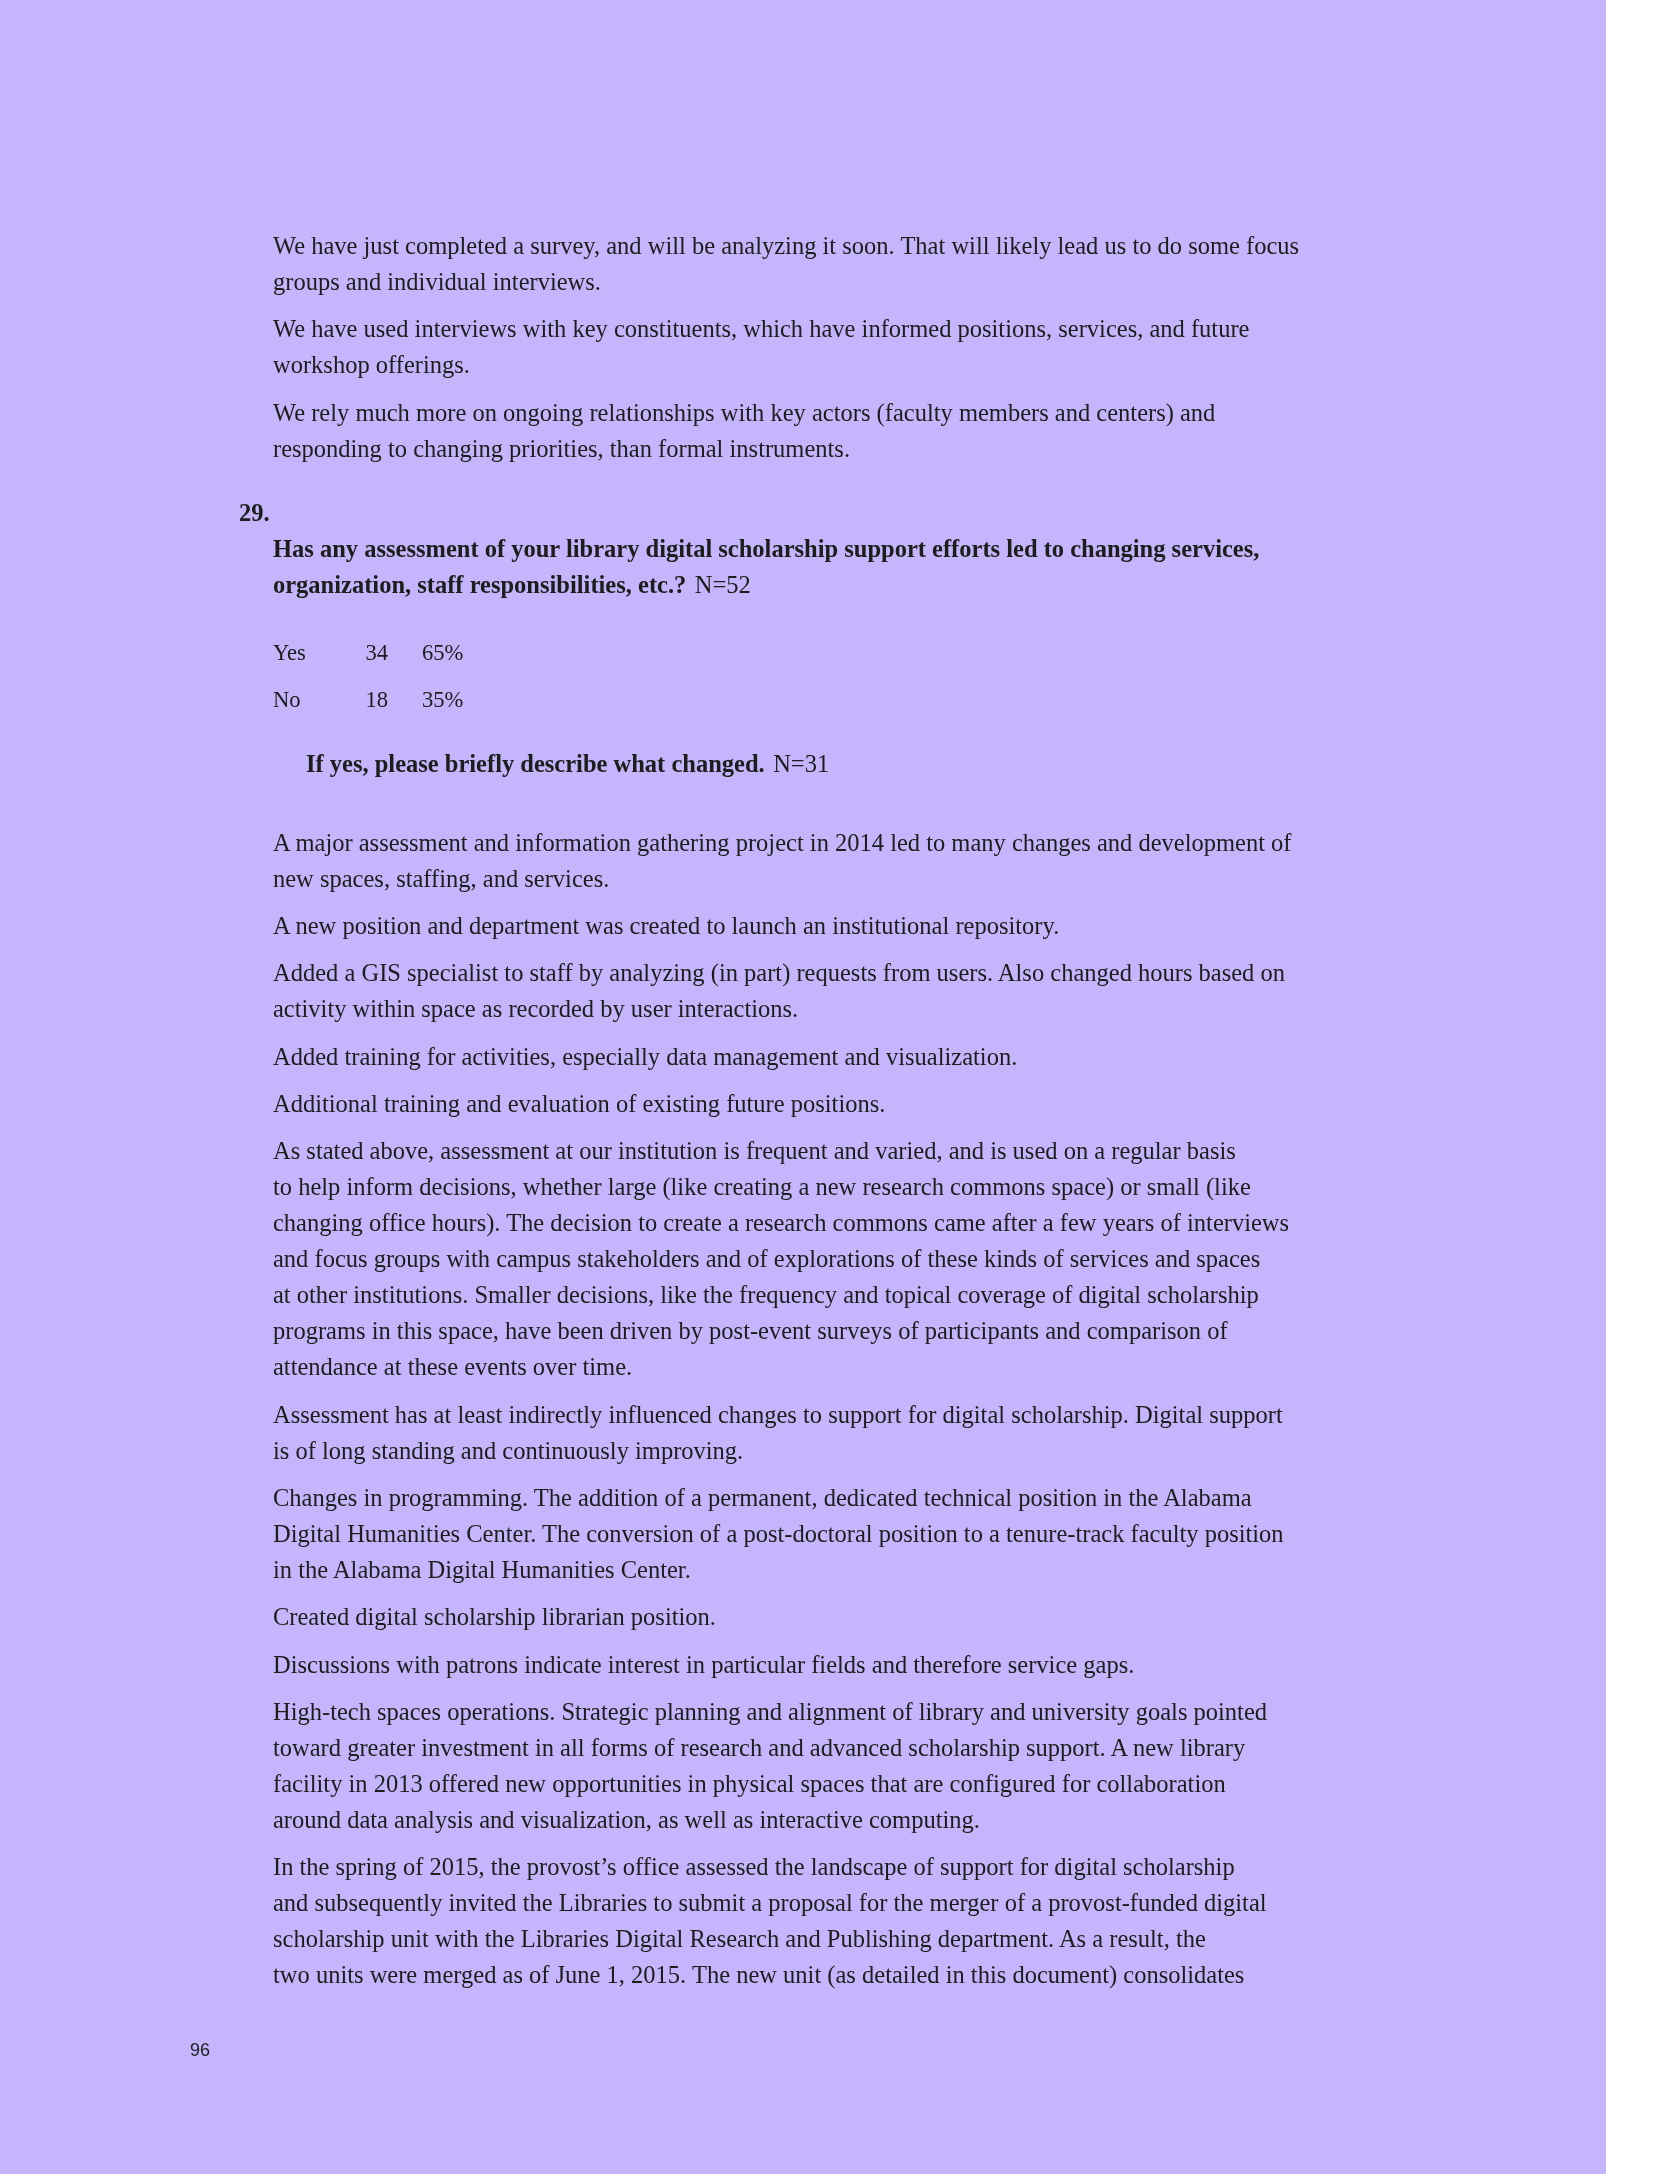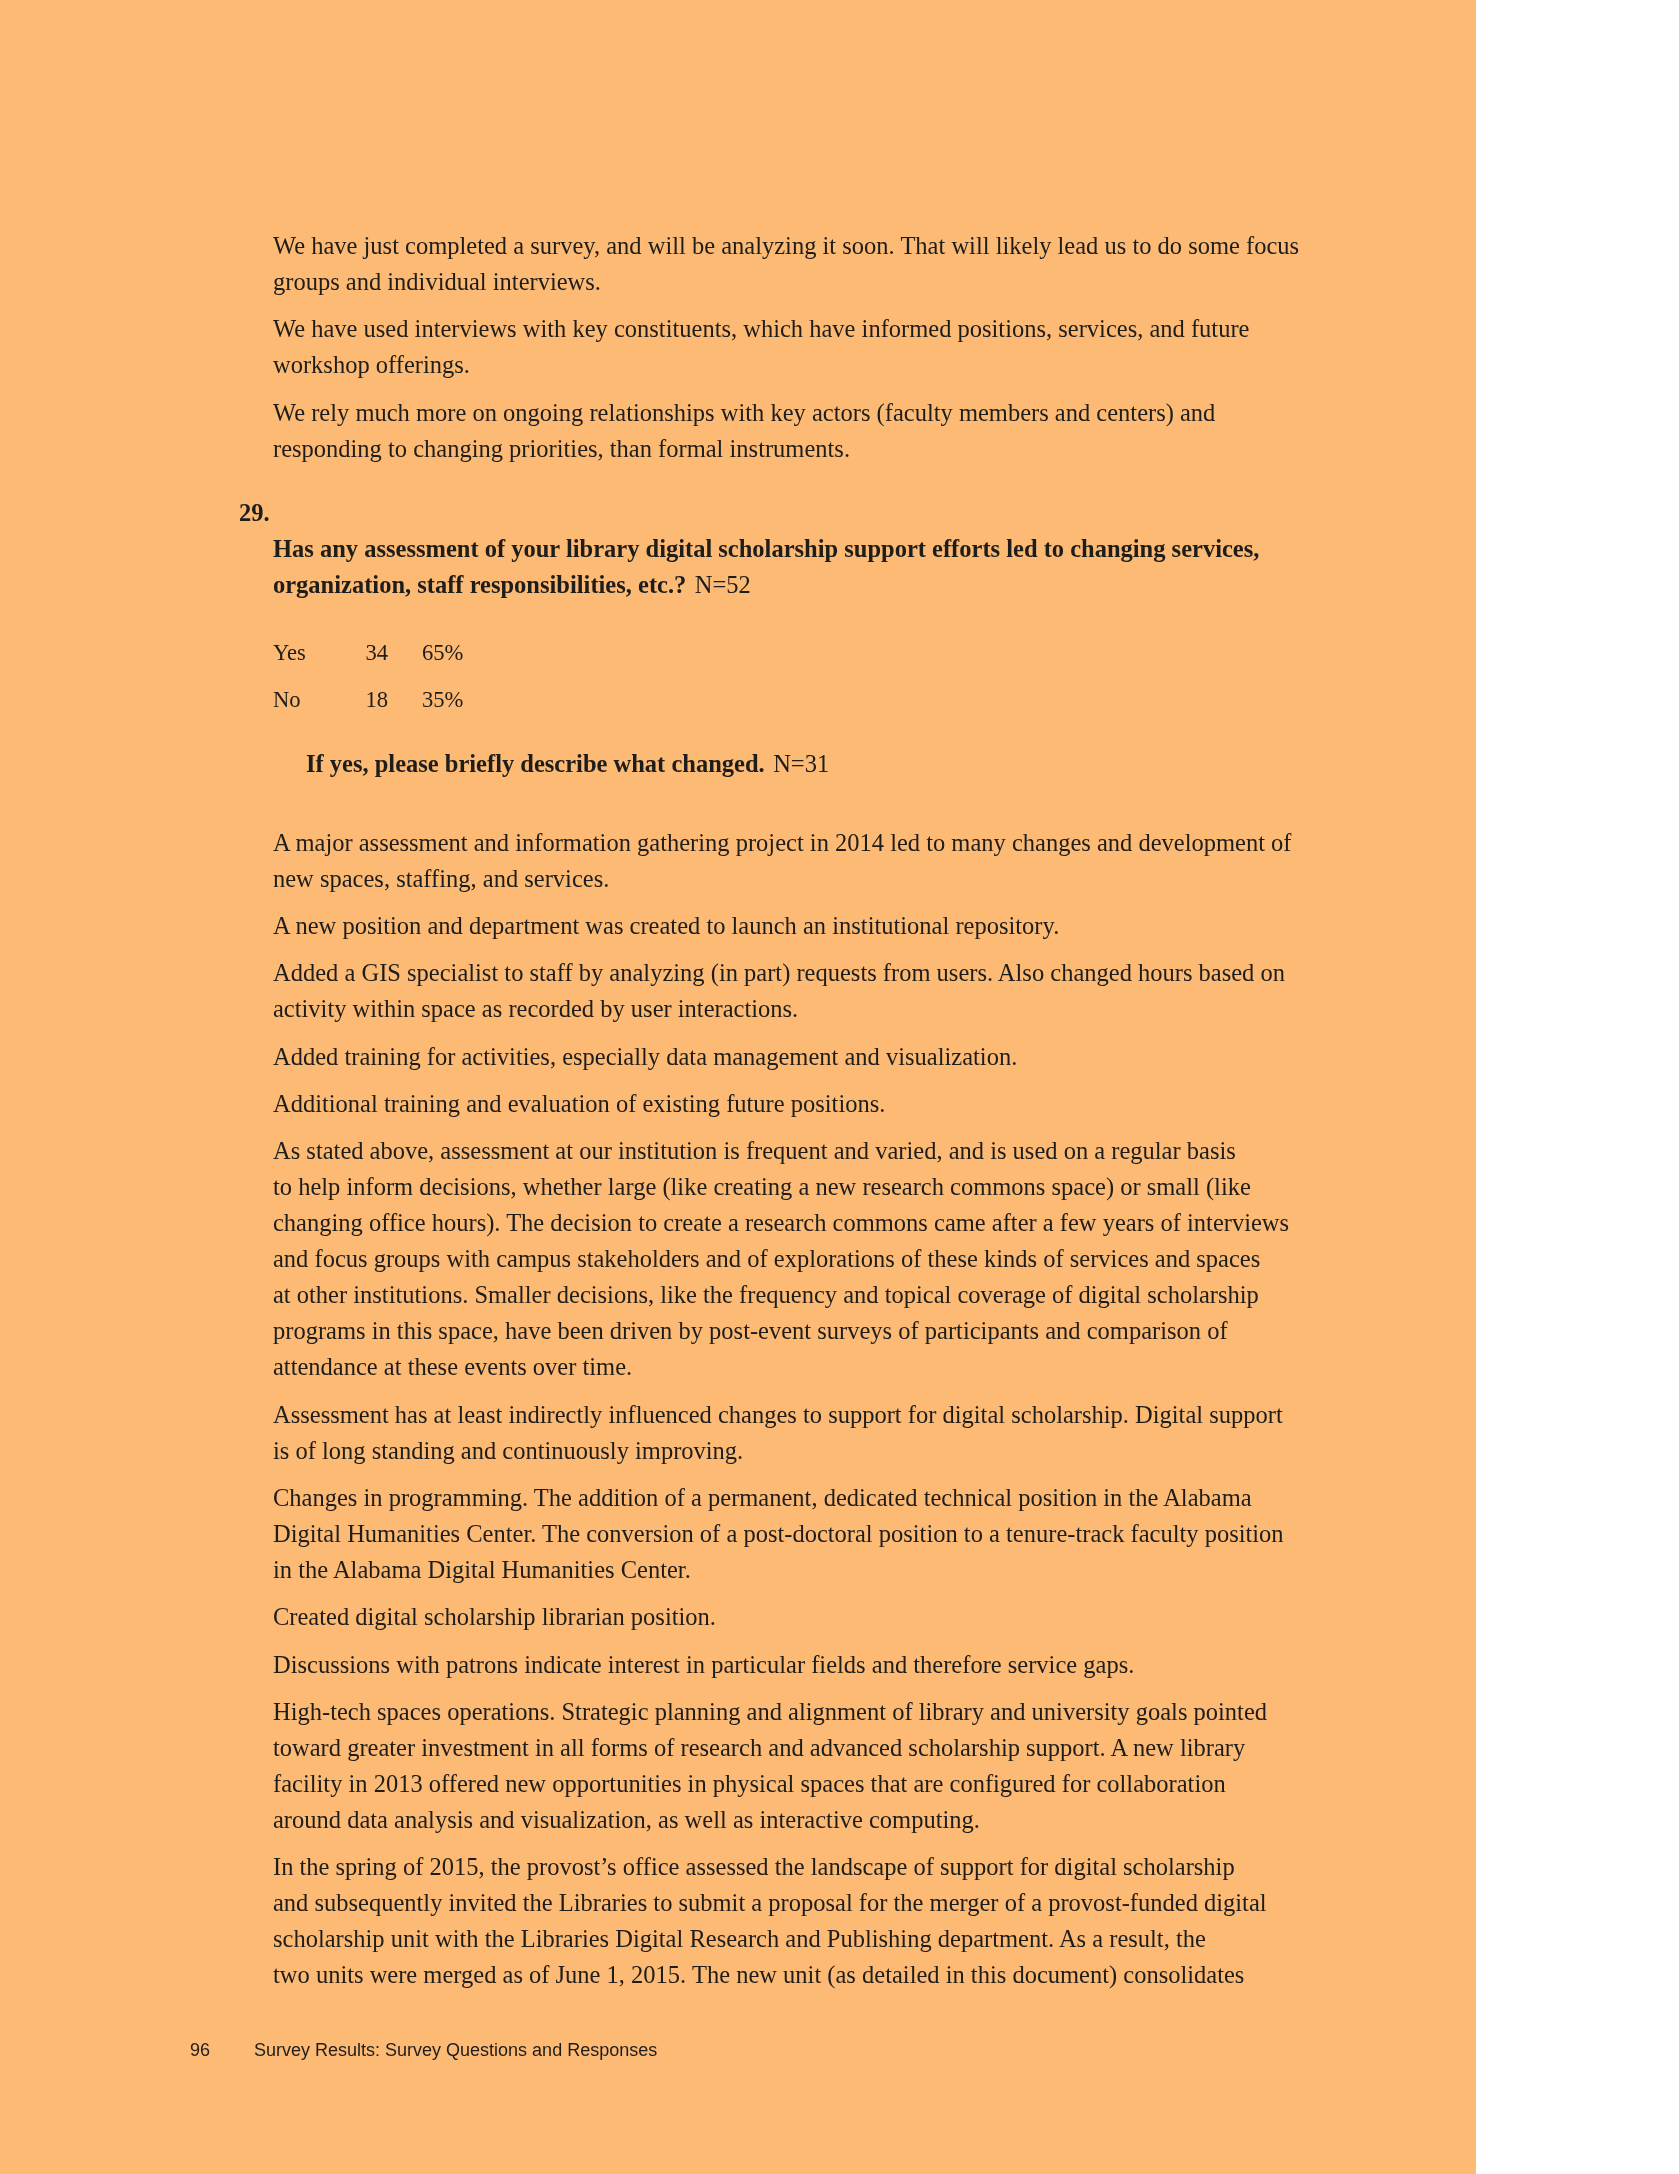--- a/index.html
+++ b/index.html
@@ -2,23 +2,23 @@
 <html style="font-size:15px"><head>
 <meta charset="utf-8">
 <style>
   html, body {
     margin: 0;
     padding: 0;
     background: #ffffff;
   }
   .page {
     position: relative;
-    width: 1476px;
+    width: 1606px;
     height: 2174px;
-    background: #fdba74;
+    background: #c4b5fd;
     color: #1d1d1b;
     font-family: "Liberation Serif", serif;
     overflow: hidden;
   }
   .content {
     position: absolute;
     left: 273px;
     top: 228px;
     width: 1224px;
   }
@@ -159,16 +159,15 @@
         <p class="body-para">In the spring of 2015, the provost’s office assessed the landscape of support for digital scholarship
 and subsequently invited the Libraries to submit a proposal for the merger of a provost-funded digital
 scholarship unit with the Libraries Digital Research and Publishing department. As a result, the
 two units were merged as of June 1, 2015. The new unit (as detailed in this document) consolidates</p>
       </div>
 
   </div>
 
   <div class="page-footer">
     <span class="footer-pagenum">96</span>
-    <span class="footer-text">Survey Results: Survey Questions and Responses</span>
   </div>
 </div>
 
 
 </body></html>

